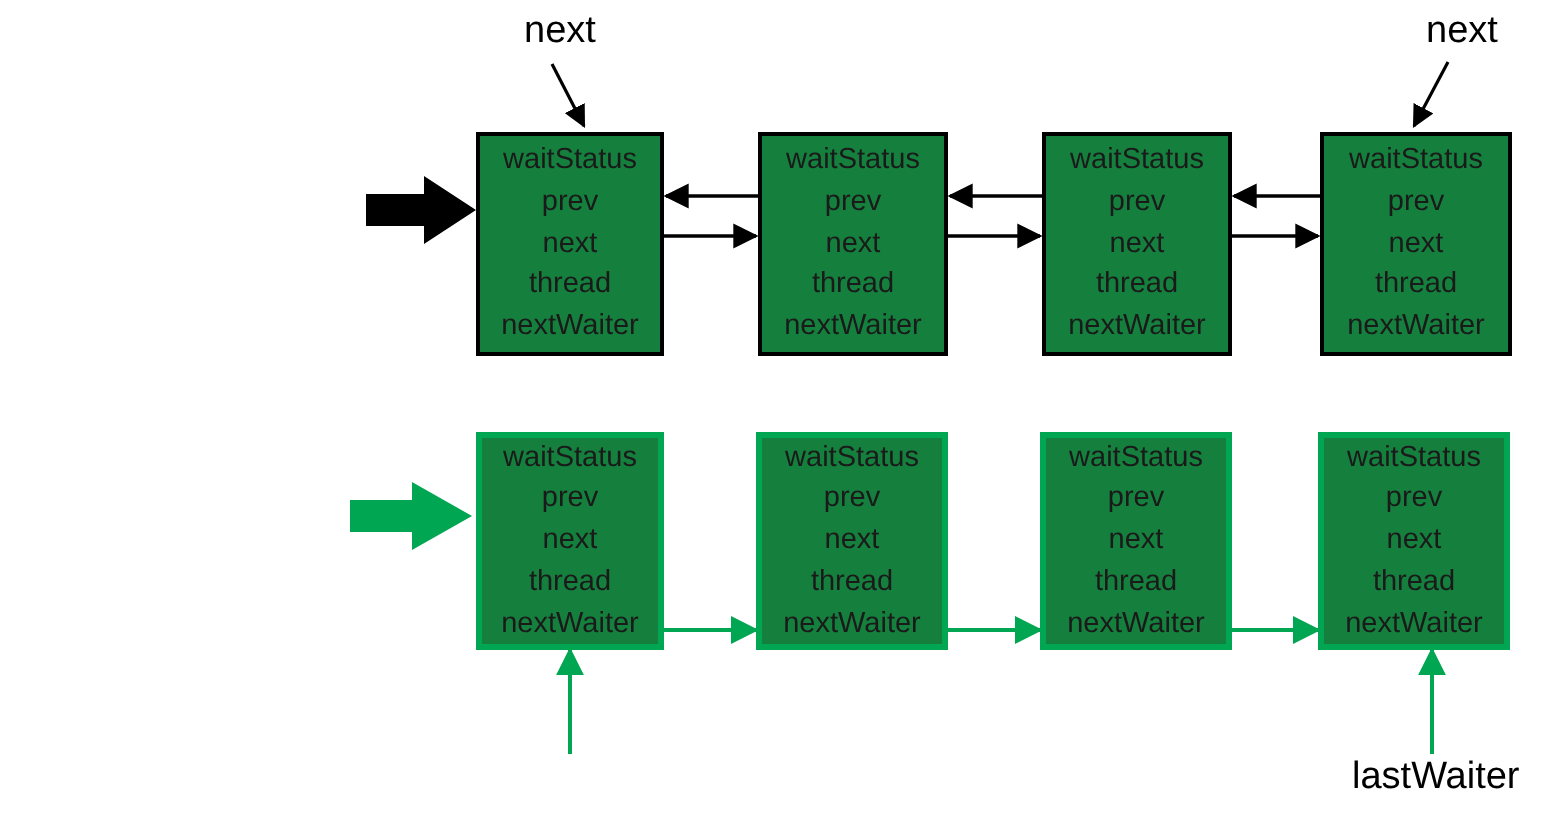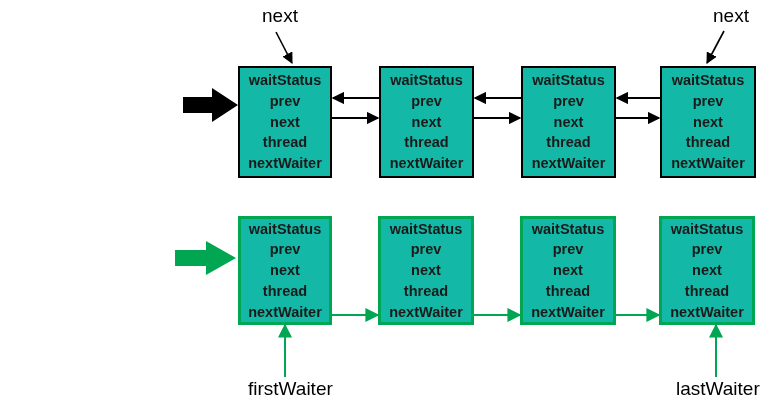--- a/index.html
+++ b/index.html
@@ -18,27 +18,26 @@
   #svg-layer {
     position: absolute;
     left: 0;
     top: 0;
     width: 777px;
     height: 415px;
   }
   .node-box {
     position: absolute;
     box-sizing: border-box;
-    background: #14b8a6;
+    background: #15803d;
     display: flex;
     flex-direction: column;
     align-items: center;
     justify-content: center;
     z-index: 3;
-    font-weight: bold;
   }
   .node-box.sync {
     border: 2px solid #000000;
   }
   .node-box.cond {
     border: 3px solid #00a651;
   }
   .field {
     color: #1a1a1a;
     font-size: 14.5px;
@@ -169,16 +168,15 @@
   </div>
 
   <div class="node-box cond" style="left:659px; top:216px; width:96px; height:109px;">
     <div class="field">waitStatus</div>
     <div class="field">prev</div>
     <div class="field">next</div>
     <div class="field">thread</div>
     <div class="field">nextWaiter</div>
   </div>
 
-  <div class="ptr-label" style="left:248px; top:379px;">firstWaiter</div>
   <div class="ptr-label" style="left:676px; top:379px;">lastWaiter</div>
 
 </div>
 
 </body></html>

